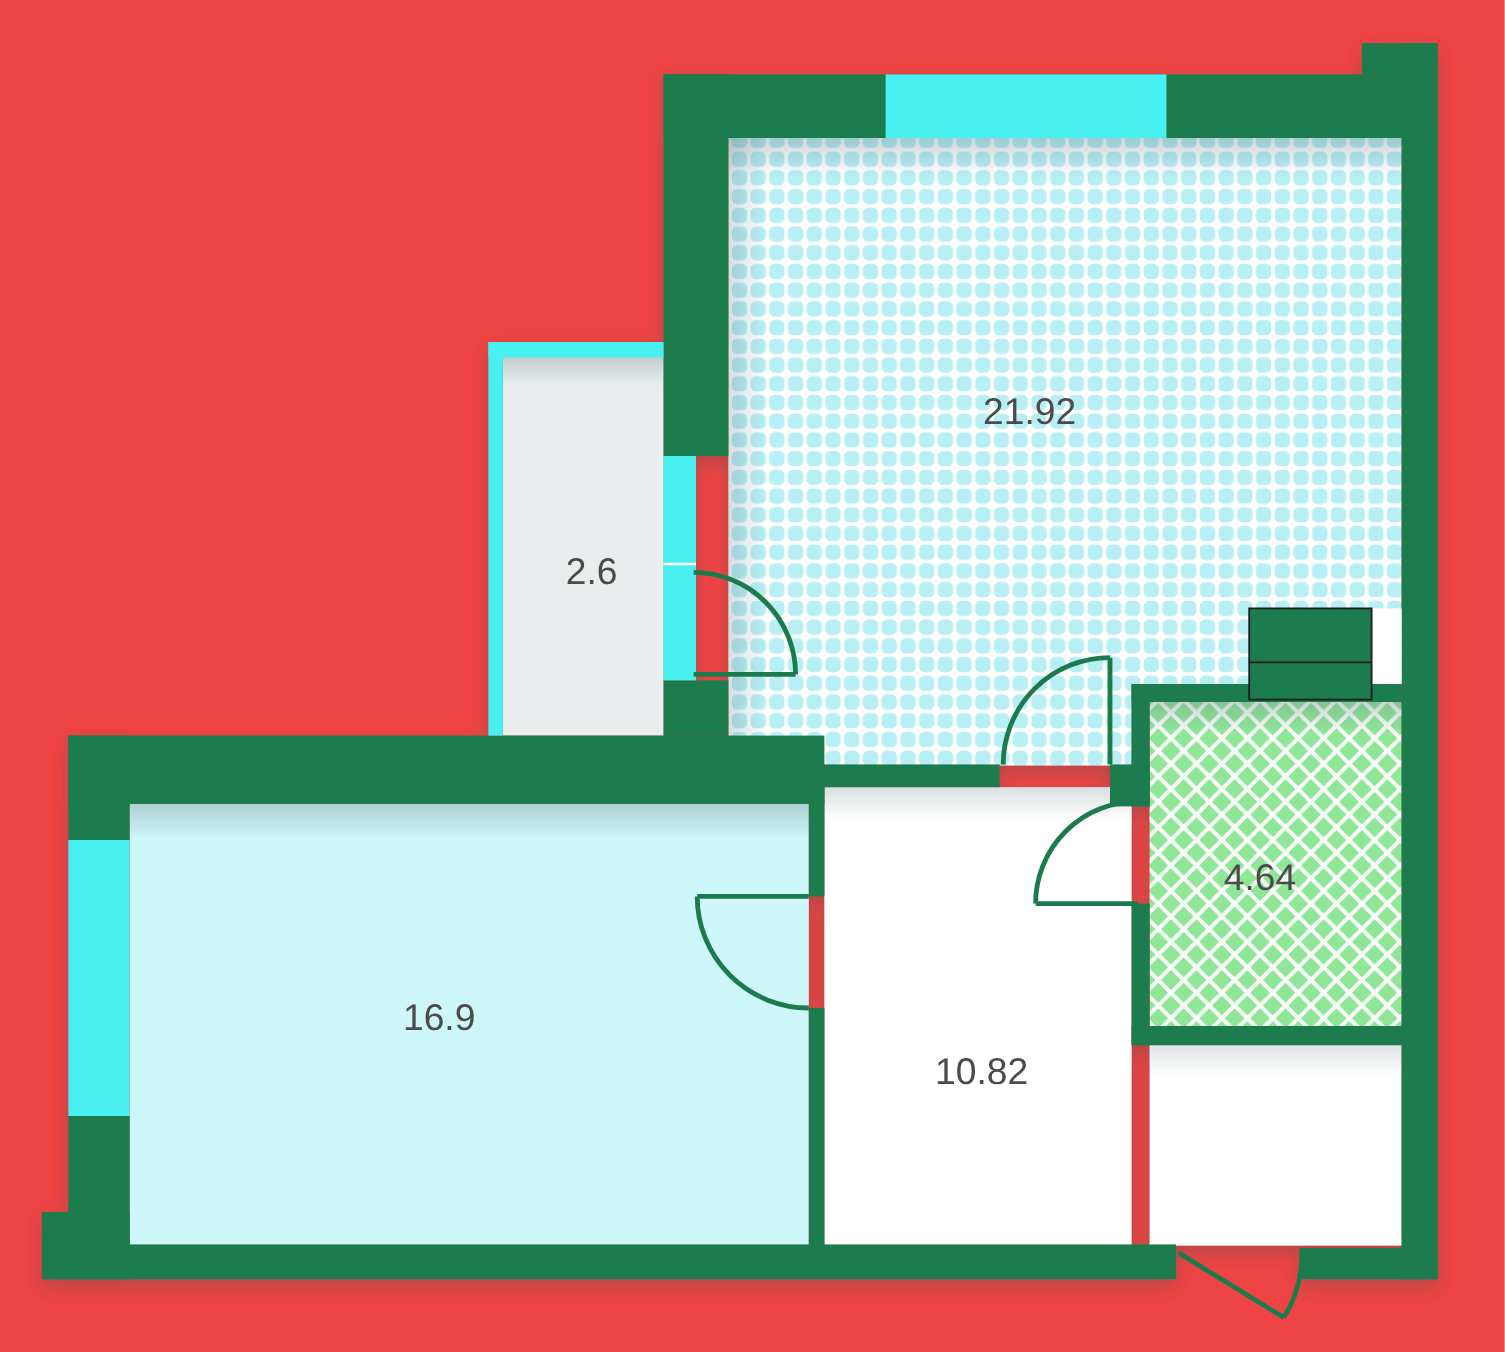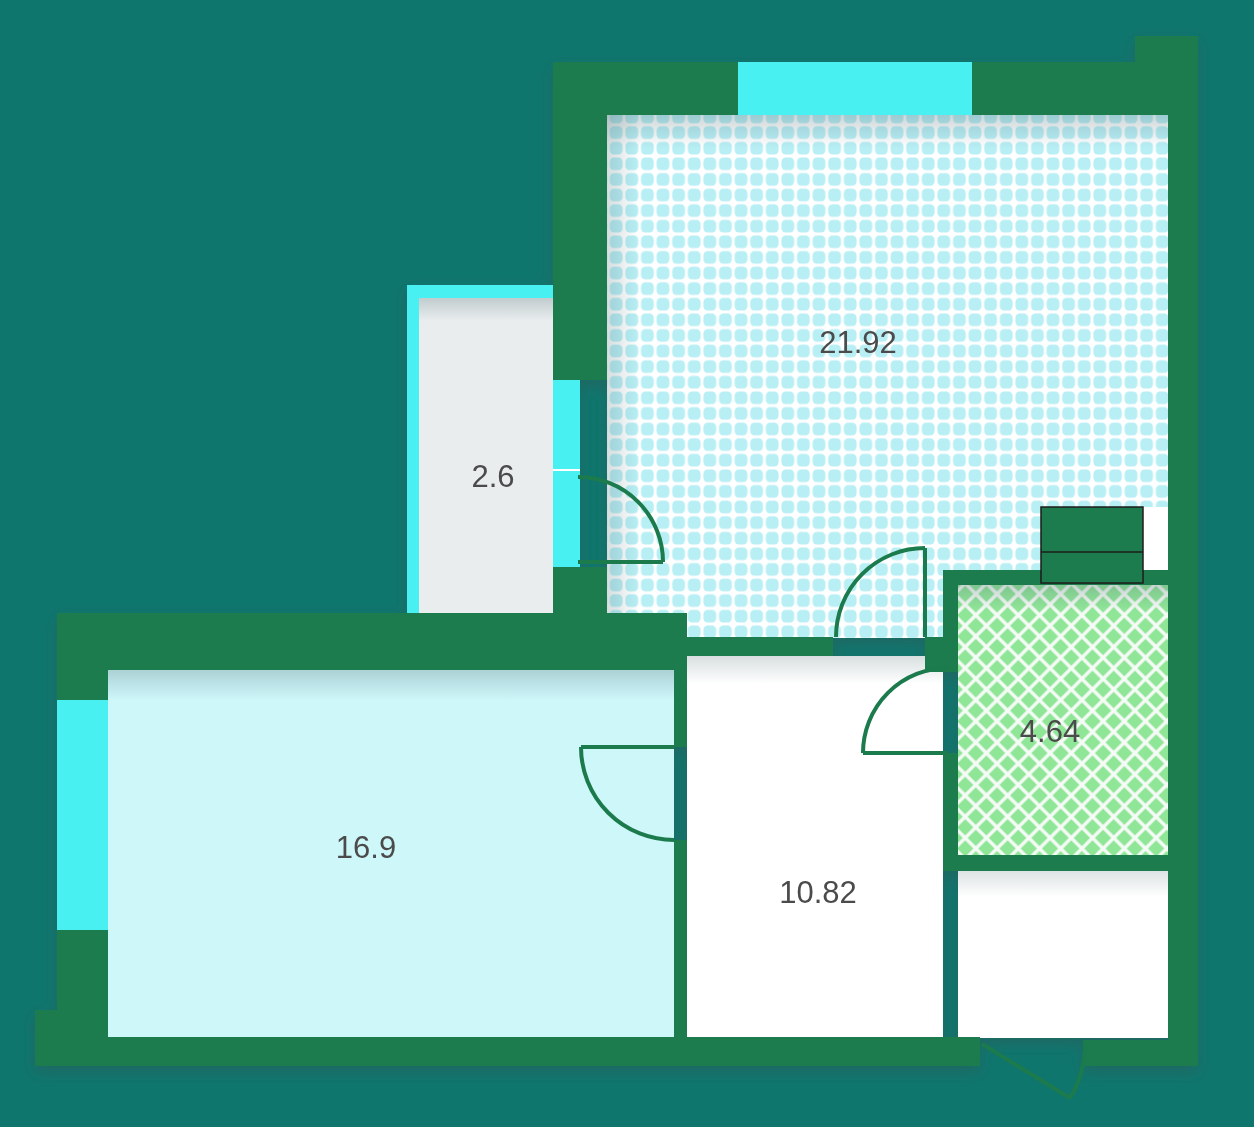--- a/index.html
+++ b/index.html
@@ -4,21 +4,21 @@
 <style>
   html, body {
     margin: 0;
     padding: 0;
     background: #ffffff;
   }
   .plan-wrap {
     position: relative;
     width: 1254px;
     height: 1127px;
-    background: #0f766e;
+    background: #ef4444;
     overflow: hidden;
     font-family: "Liberation Sans", sans-serif;
   }
   svg { display: block; }
   .room-label {
     font-family: "Liberation Sans", sans-serif;
     font-size: 31px;
     fill: #4b4b4b;
     text-anchor: middle;
   }

